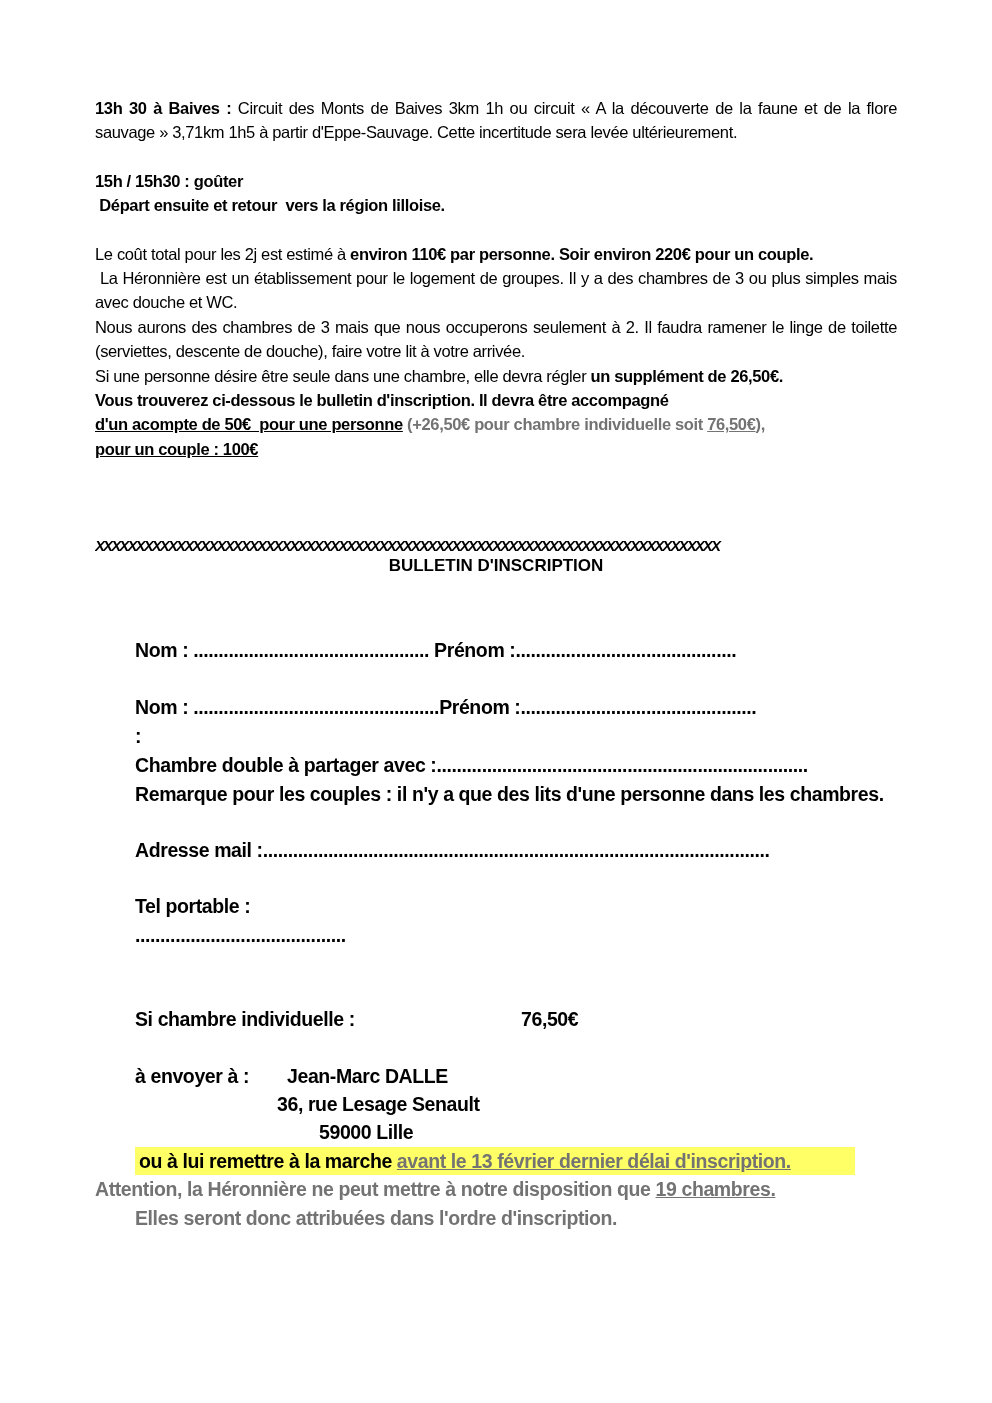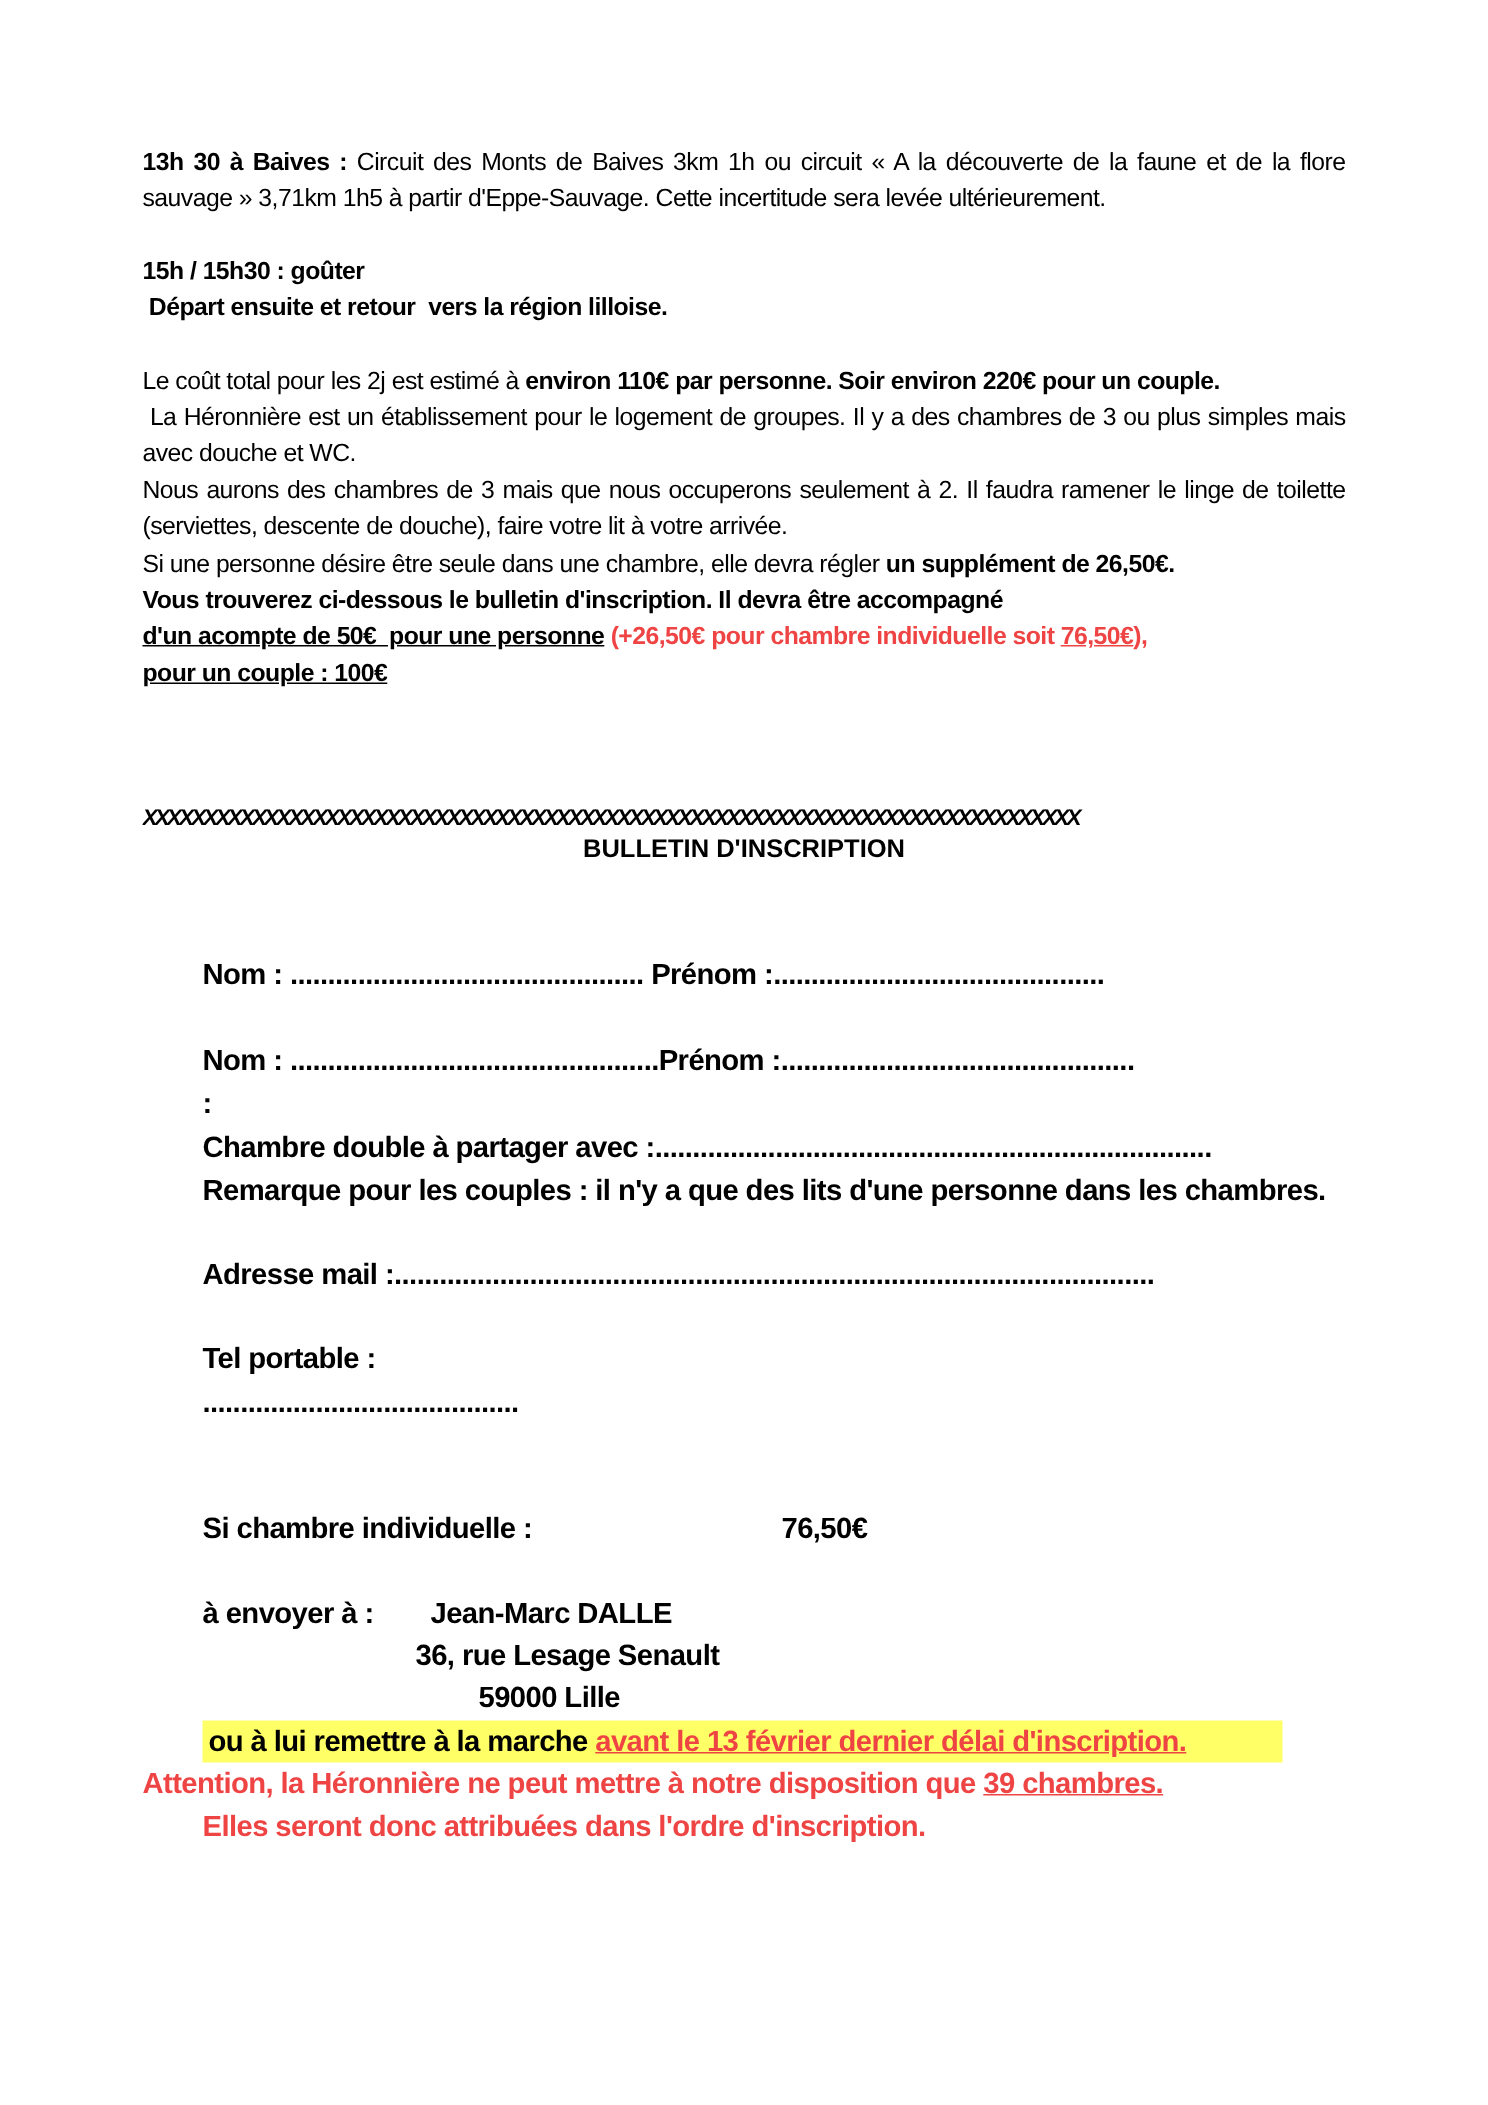--- a/index.html
+++ b/index.html
@@ -2,21 +2,21 @@
 <html><head>
   <meta charset="utf-8">
   <style>
     html, body { margin: 0; padding: 0; background: #ffffff; }
     body { width: 992px; height: 1403px; position: relative; overflow: hidden;
       font-family: "Liberation Sans Narrow", "Liberation Sans", sans-serif; color: #000; }
     .page { position: absolute; left: 95px; top: 96px; width: 802px; }
     .p { font-size: 16.5px; line-height: 24.4px; text-align: justify; margin: 0; letter-spacing: -0.35px; }
     .b { font-weight: bold; }
     .u { text-decoration: underline; }
-    .red { color: #ef4444; }
+    .red { color: #737373; }
     .gap { height: 24px; }
     .form { font-size: 19.5px; font-weight: bold; line-height: 28.4px; letter-spacing: -0.4px; }
     .xs { font-size: 15px; font-weight: bold; letter-spacing: -1.9px; white-space: nowrap; overflow: hidden; width: 795px; margin-top: 76px; font-style: italic; }
     .title { text-align: center; font-size: 17px; font-weight: bold; margin-top: 2px; }
     .row { white-space: nowrap; margin-left: 40px; }
     .ind1 { padding-left: 142px; }
     .ind2 { padding-left: 184px; }
     .hl { background: #ffff66; display: inline-block; width: 720px; padding-left: 4px; box-sizing: border-box; }
     .just { text-align: justify; }
   </style>
@@ -55,16 +55,16 @@
     <div class="row">Tel portable :</div>
     <div class="row">..........................................</div>
     <div style="height:28px"></div>
     <div style="height:28px"></div>
     <div class="row"><span style="display:inline-block;width:386px">Si chambre individuelle :</span><span>76,50€</span></div>
     <div style="height:28px"></div>
     <div class="row"><span style="display:inline-block;width:152px">à envoyer à :</span><span>Jean-Marc DALLE</span></div>
     <div class="row ind1">36, rue Lesage Senault</div>
     <div class="row ind2">59000 Lille</div>
     <div class="row"><span class="hl"><span>ou à lui remettre à la marche </span><span class="red u">avant le 13 février dernier délai d'inscription.</span></span></div>
-    <div class="red just"><span>Attention, la Héronnière ne peut mettre à notre disposition que </span><span class="u">39 chambres.</span></div>
+    <div class="red just"><span>Attention, la Héronnière ne peut mettre à notre disposition que </span><span class="u">19 chambres.</span></div>
     <div class="red row">Elles seront donc attribuées dans l'ordre d'inscription.</div>
   </div>
 </div>
 
 </body></html>

